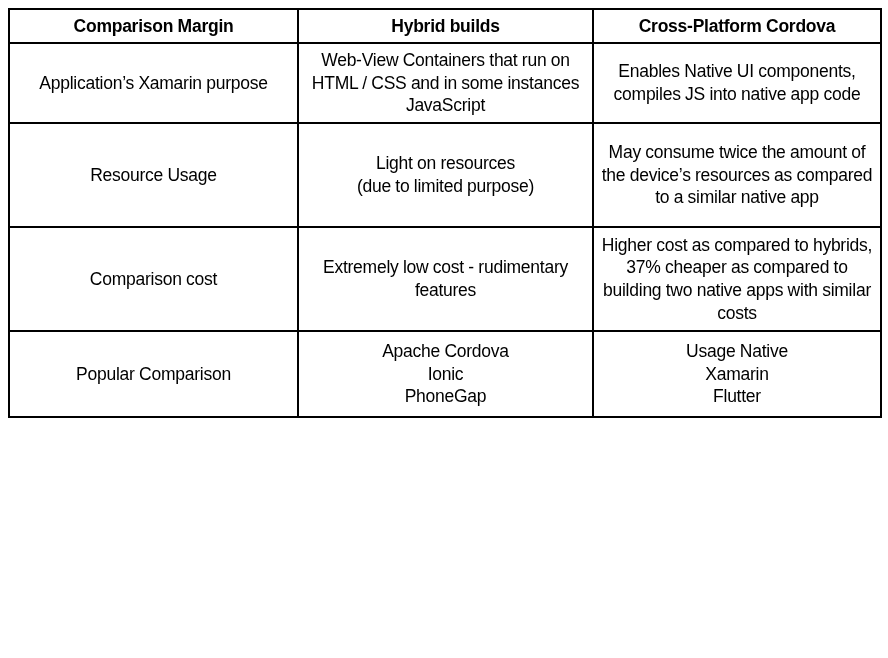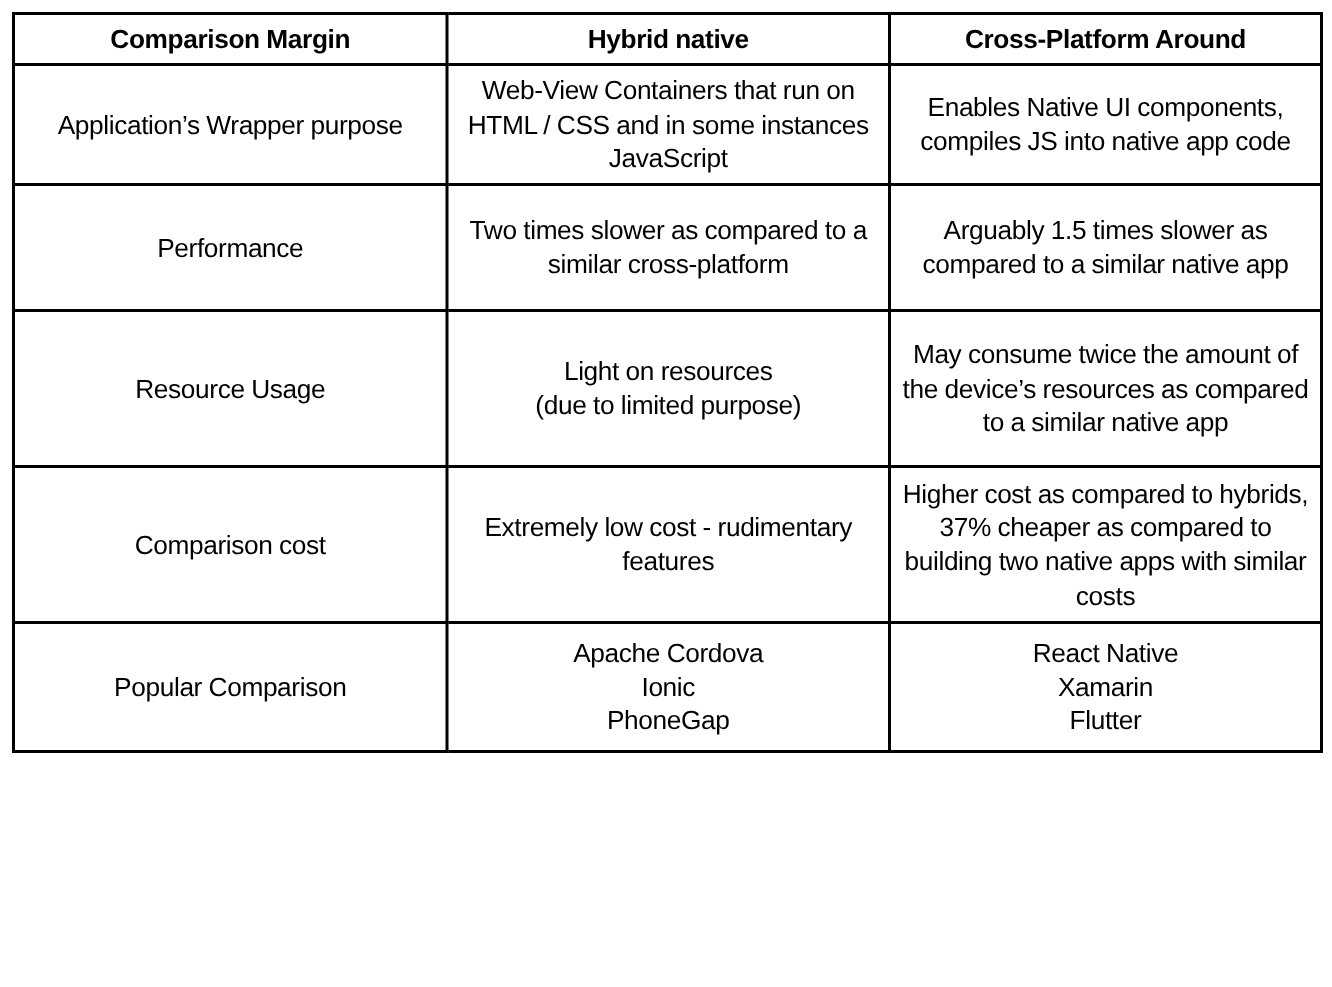--- a/index.html
+++ b/index.html
@@ -74,54 +74,43 @@
       <col class="col-margin">
       <col class="col-hybrid">
       <col class="col-cross">
     </colgroup>
     <thead>
       <tr>
         <th>
           <span class="cell-text">Comparison Margin</span>
         </th>
         <th>
-          <span class="cell-text">Hybrid native</span>
+          <span class="cell-text">Hybrid builds</span>
         </th>
         <th>
-          <span class="cell-text">Cross-Platform Around</span>
+          <span class="cell-text">Cross-Platform Cordova</span>
         </th>
       </tr>
     </thead>
     <tbody>
 
 
       <tr class="row-h78">
         <td>
-          <span class="cell-text">Application’s Wrapper purpose</span>
+          <span class="cell-text">Application’s Xamarin purpose</span>
         </td>
         <td>
           <span class="cell-text">Web-View Containers that run on HTML / CSS and in some instances JavaScript</span>
         </td>
         <td>
           <span class="cell-text">Enables Native UI components, compiles JS into native app code</span>
         </td>
       </tr>
 
 
-      <tr class="row-h82">
-        <td>
-          <span class="cell-text">Performance</span>
-        </td>
-        <td>
-          <span class="cell-text">Two times slower as compared to a similar cross-platform</span>
-        </td>
-        <td>
-          <span class="cell-text">Arguably 1.5 times slower as compared to a similar native app</span>
-        </td>
-      </tr>
 
       <tr class="row-h102">
         <td>
           <span class="cell-text">Resource Usage</span>
         </td>
         <td>
           <span class="cell-text">Light on resources
 (due to limited purpose)</span>
         </td>
         <td>
@@ -144,21 +133,21 @@
       <tr class="row-h84">
         <td>
           <span class="cell-text">Popular Comparison</span>
         </td>
         <td>
           <span class="cell-text">Apache Cordova
 Ionic
 PhoneGap</span>
         </td>
         <td>
-          <span class="cell-text">React Native
+          <span class="cell-text">Usage Native
 Xamarin
 Flutter</span>
         </td>
       </tr>
 
     </tbody>
   </table>
 </div>
 
 </body></html>

